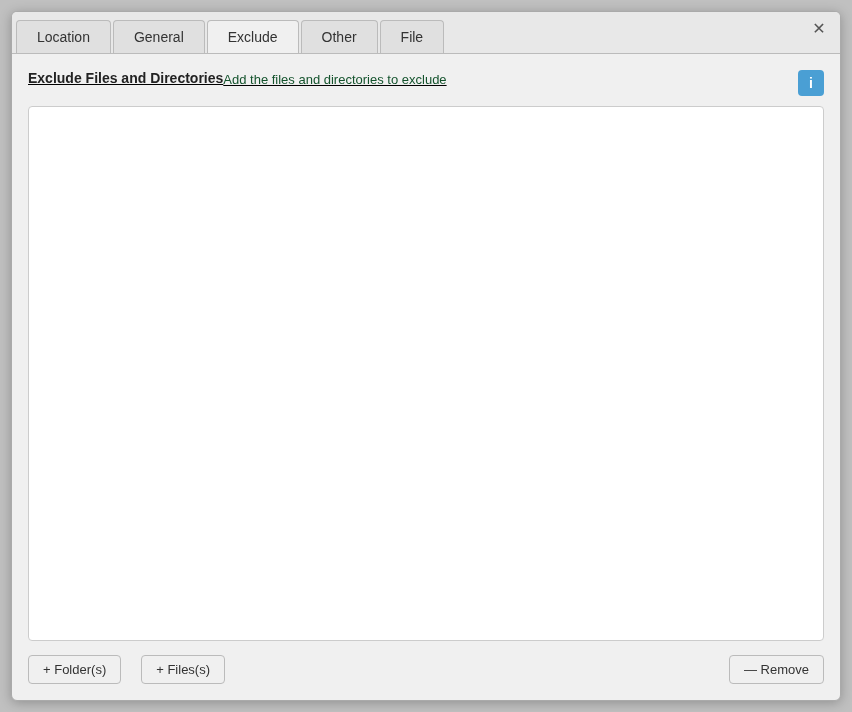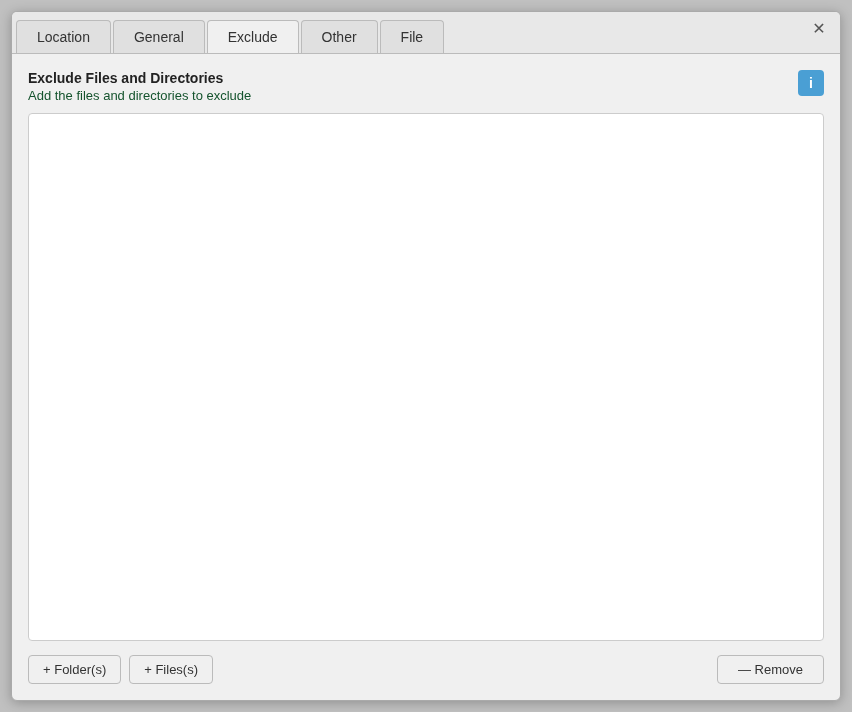--- a/index.html
+++ b/index.html
@@ -87,21 +87,22 @@
 
     .section-header {
       display: flex;
       align-items: flex-start;
       justify-content: space-between;
       margin-bottom: 10px;
     }
 
     .section-title-block {
       display: flex;
-      flex-direction: column;
+      flex-direction: row;
+      text-decoration: underline;
     }
 
     .section-title {
       font-weight: bold;
       font-size: 14px;
       color: #222;
     }
 
     .section-subtitle {
       font-size: 13px;
@@ -136,35 +137,35 @@
 
     .bottom-toolbar {
       display: flex;
       align-items: center;
       justify-content: space-between;
       padding: 4px 0 0 0;
     }
 
     .bottom-left {
       display: flex;
-      gap: 8px;
+      gap: 20px;
     }
 
     .action-button {
       padding: 6px 14px;
       background: #f0f0f0;
       border: 1px solid #bbb;
       border-radius: 4px;
       cursor: pointer;
       font-size: 13px;
       color: #333;
     }
 
     .remove-button {
-      padding: 6px 20px;
+      padding: 6px 14px;
       background: #f0f0f0;
       border: 1px solid #bbb;
       border-radius: 4px;
       cursor: pointer;
       font-size: 13px;
       color: #333;
     }
   </style>
 </head>
 <body>

